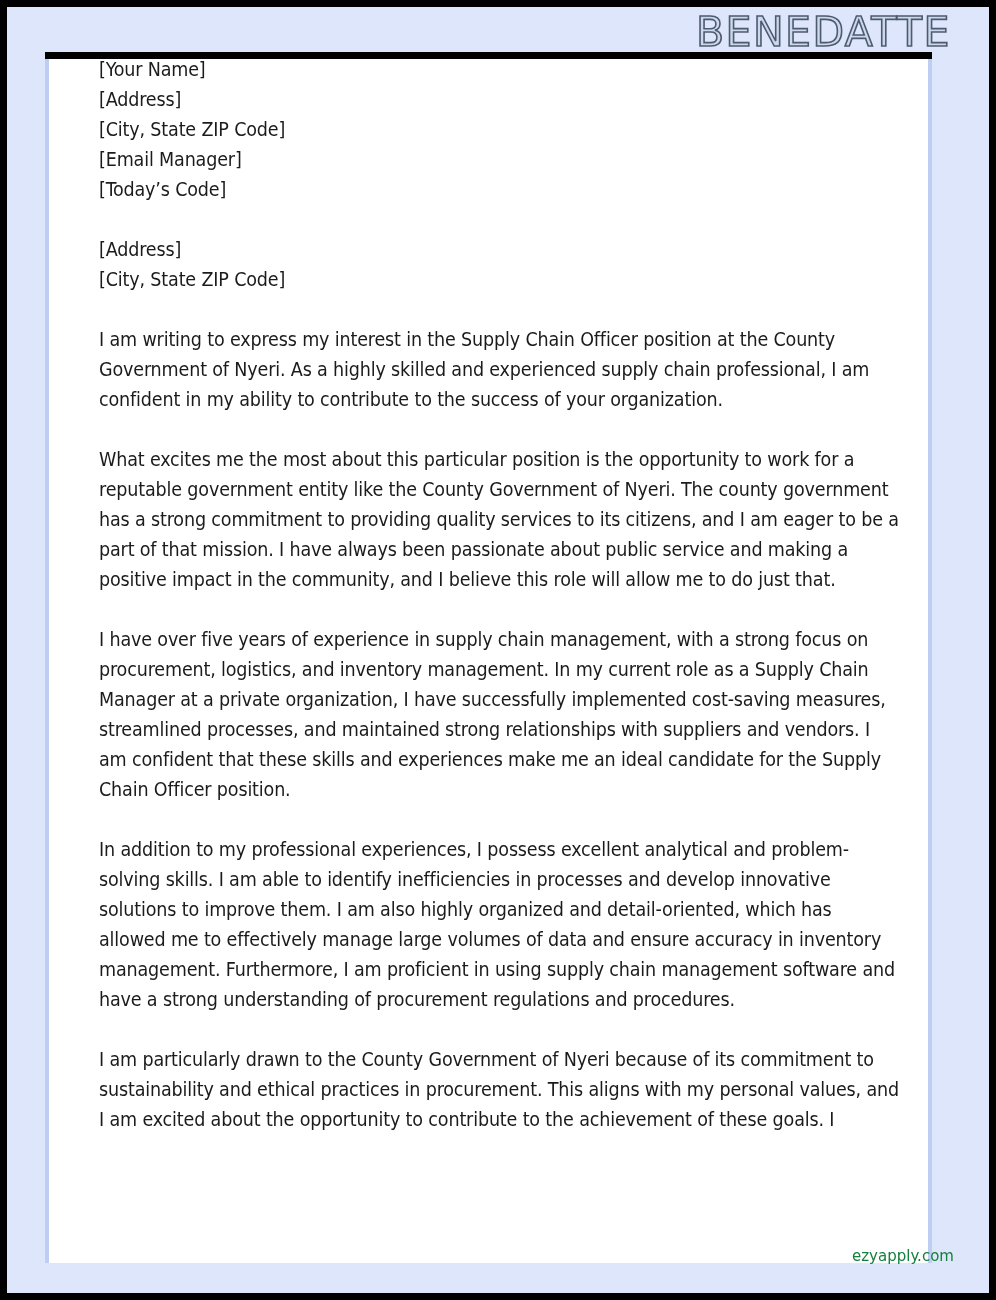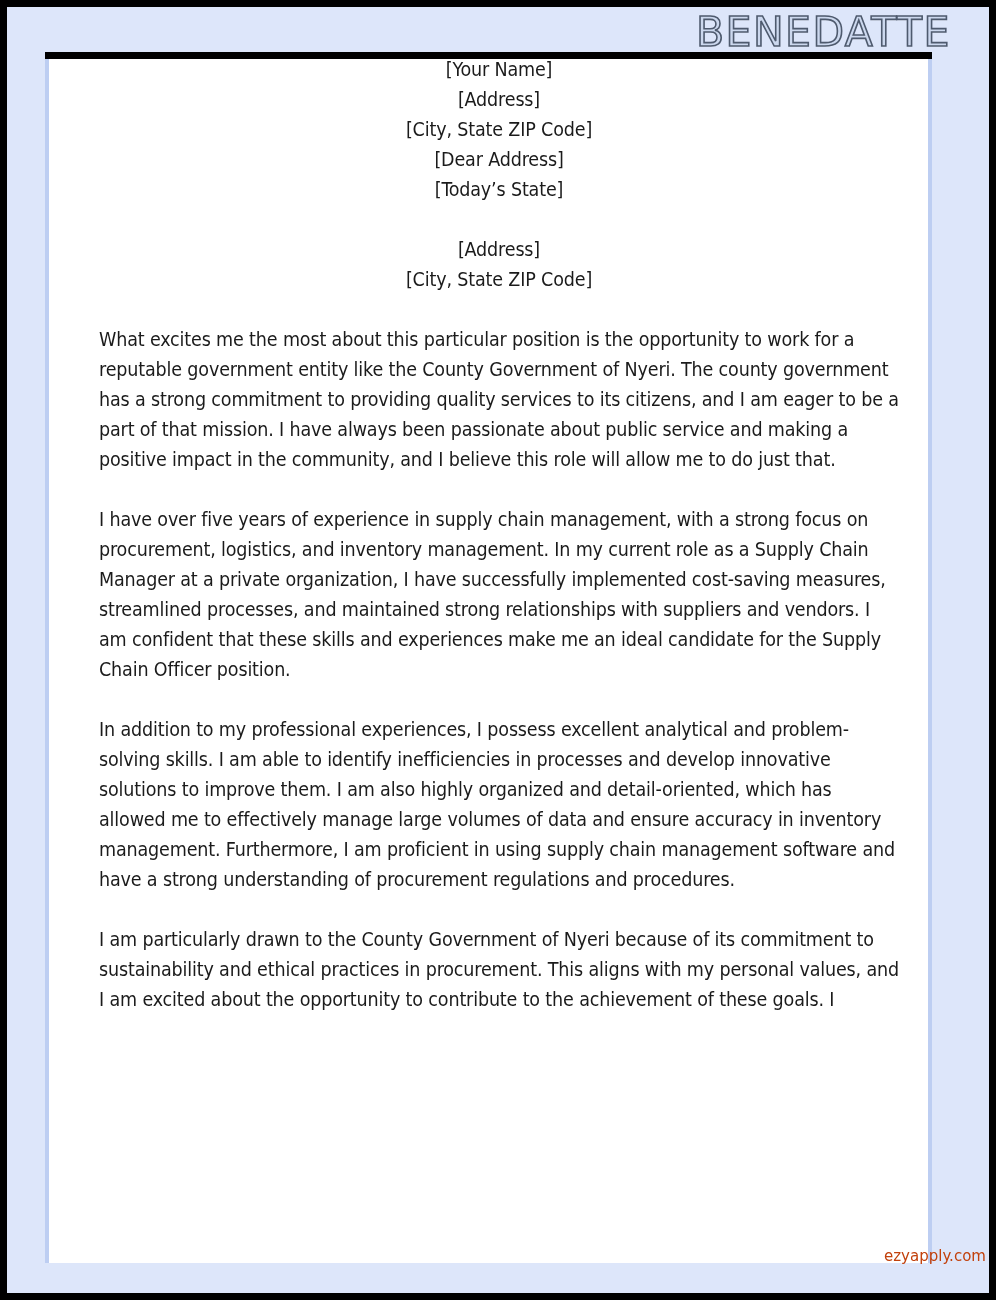--- a/index.html
+++ b/index.html
@@ -94,31 +94,30 @@
     letter-spacing: -0.15px;
   }
   .letter p {
     margin: 0 0 30px 0;
   }
   .letter .addr-block {
     margin: 0 0 30px 0;
   }
   .letter .addr-block div {
     line-height: 30px;
-    text-align: center;
   }
 
   
   .watermark {
     position: absolute;
-    left: 877px;
+    left: 845px;
     top: 1240px;
     font-family: "DejaVu Sans", sans-serif;
     font-size: 15px;
-    color: #c2410c;
+    color: #15803d;
     white-space: nowrap;
   }
 </style>
 </head>
 <body>
 
 <div class="frame">
   <div class="canvas">
 
     <div class="brand-bar">
@@ -128,30 +127,31 @@
     <div class="page-top-rule"></div>
 
     <div class="page"></div>
 
     <div class="letter">
 
       <div class="addr-block">
         <div>[Your Name]</div>
         <div>[Address]</div>
         <div>[City, State ZIP Code]</div>
-        <div>[Dear Address]</div>
-        <div>[Today’s State]</div>
+        <div>[Email Manager]</div>
+        <div>[Today’s Code]</div>
       </div>
 
       <div class="addr-block">
         <div>[Address]</div>
         <div>[City, State ZIP Code]</div>
       </div>
 
 
+      <p>I am writing to express my interest in the Supply Chain Officer position at the County Government of Nyeri. As a highly skilled and experienced supply chain professional, I am confident in my ability to contribute to the success of your organization.</p>
       <p>What excites me the most about this particular position is the opportunity to work for a reputable government entity like the County Government of Nyeri. The county government has a strong commitment to providing quality services to its citizens, and I am eager to be a part of that mission. I have always been passionate about public service and making a positive impact in the community, and I believe this role will allow me to do just that.</p>
       <p>I have over five years of experience in supply chain management, with a strong focus on procurement, logistics, and inventory management. In my current role as a Supply Chain Manager at a private organization, I have successfully implemented cost-saving measures, streamlined processes, and maintained strong relationships with suppliers and vendors. I am confident that these skills and experiences make me an ideal candidate for the Supply Chain Officer position.</p>
       <p>In addition to my professional experiences, I possess excellent analytical and problem-solving skills. I am able to identify inefficiencies in processes and develop innovative solutions to improve them. I am also highly organized and detail-oriented, which has allowed me to effectively manage large volumes of data and ensure accuracy in inventory management. Furthermore, I am proficient in using supply chain management software and have a strong understanding of procurement regulations and procedures.</p>
       <p>I am particularly drawn to the County Government of Nyeri because of its commitment to sustainability and ethical practices in procurement. This aligns with my personal values, and I am excited about the opportunity to contribute to the achievement of these goals. I</p>
 
     </div>
 
     <div class="watermark">ezyapply.com</div>
 
   </div>

